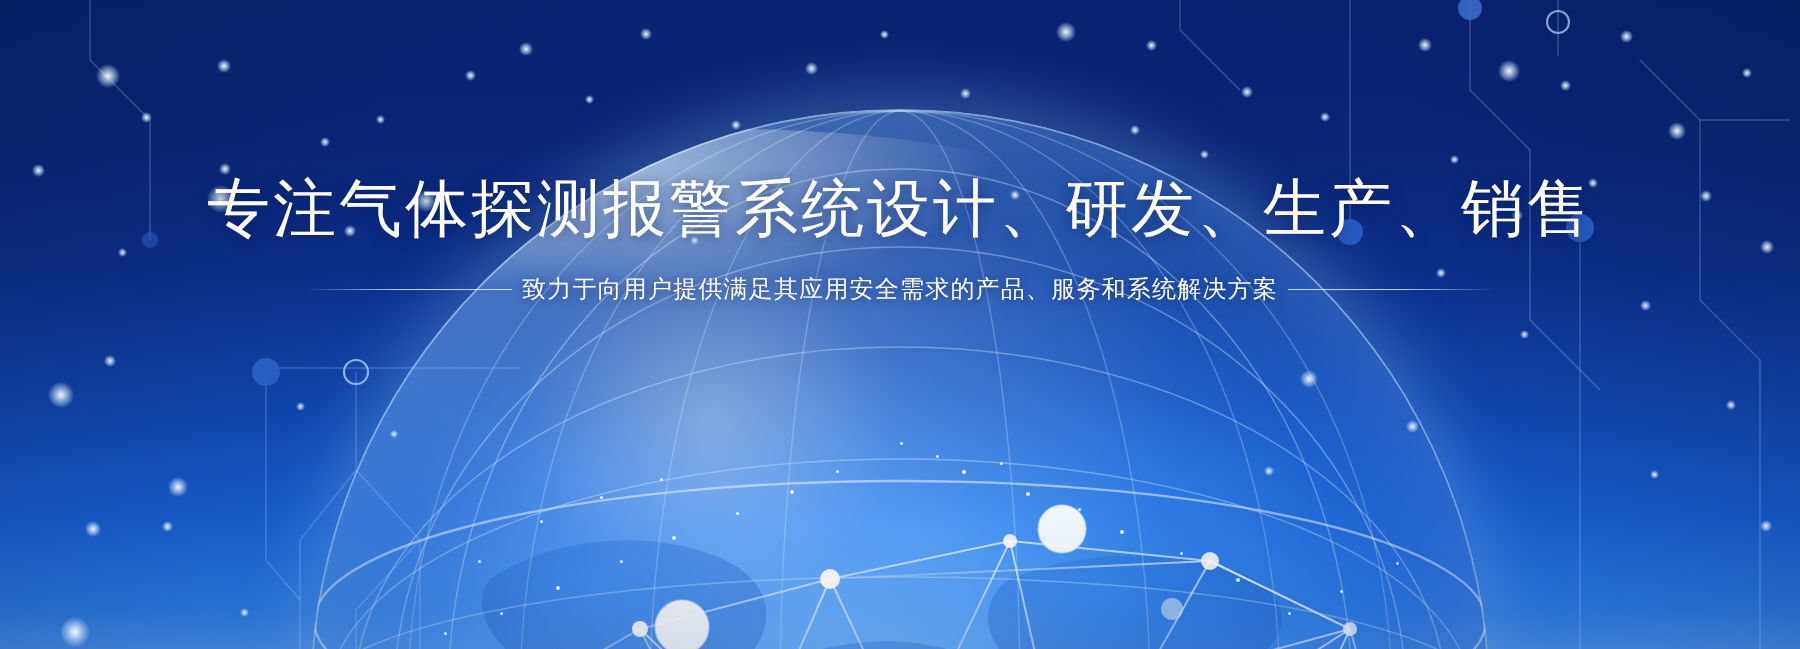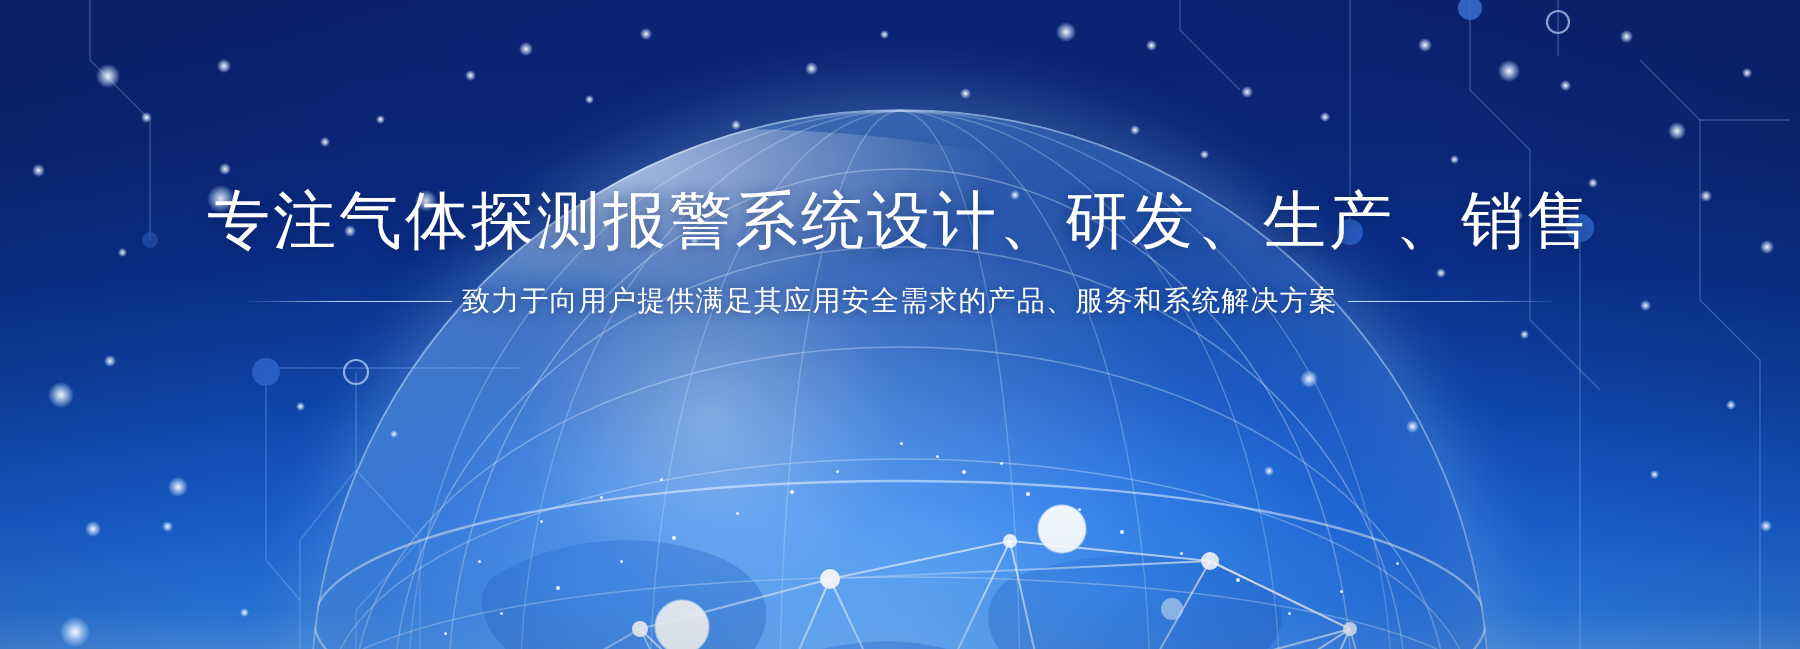--- a/index.html
+++ b/index.html
@@ -94,21 +94,21 @@
       rgba(160,200,255,0.0) 72%);
   }
 
   
   .circuits { position: absolute; inset: 0; }
 
   
   .content {
     position: absolute;
     left: 0;
-    top: 16px;
+    top: 4px;
     width: 1800px;
     text-align: center;
   }
   .headline {
     margin-top: 166px;
     color: #ffffff;
     font-size: 63px;
     line-height: 76px;
     letter-spacing: 3px;
     font-weight: 400;
@@ -142,21 +142,21 @@
       rgba(214,234,255,0.9) 100%);
   }
   .rule.right {
     background: linear-gradient(90deg,
       rgba(214,234,255,0.9) 0%,
       rgba(214,234,255,0.85) 55%,
       rgba(190,218,255,0.05) 100%);
   }
   .tagline {
     color: #ffffff;
-    font-size: 28px;
+    font-size: 24px;
     line-height: 30px;
     letter-spacing: 1.2px;
     white-space: nowrap;
     padding: 0 4px;
     text-shadow: 0 1px 9px rgba(5,25,80,0.5);
   }
 </style>
 </head>
 <body>
 

